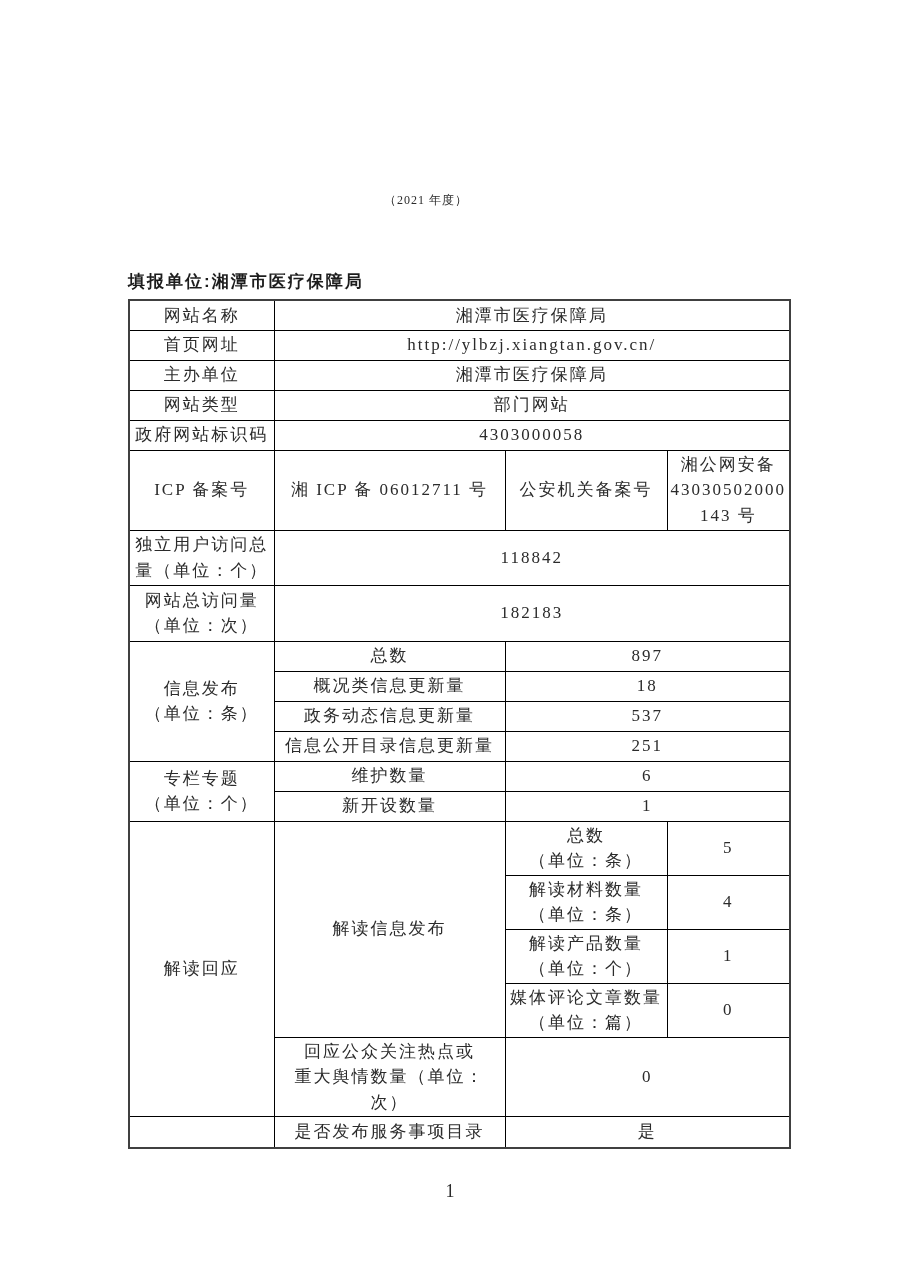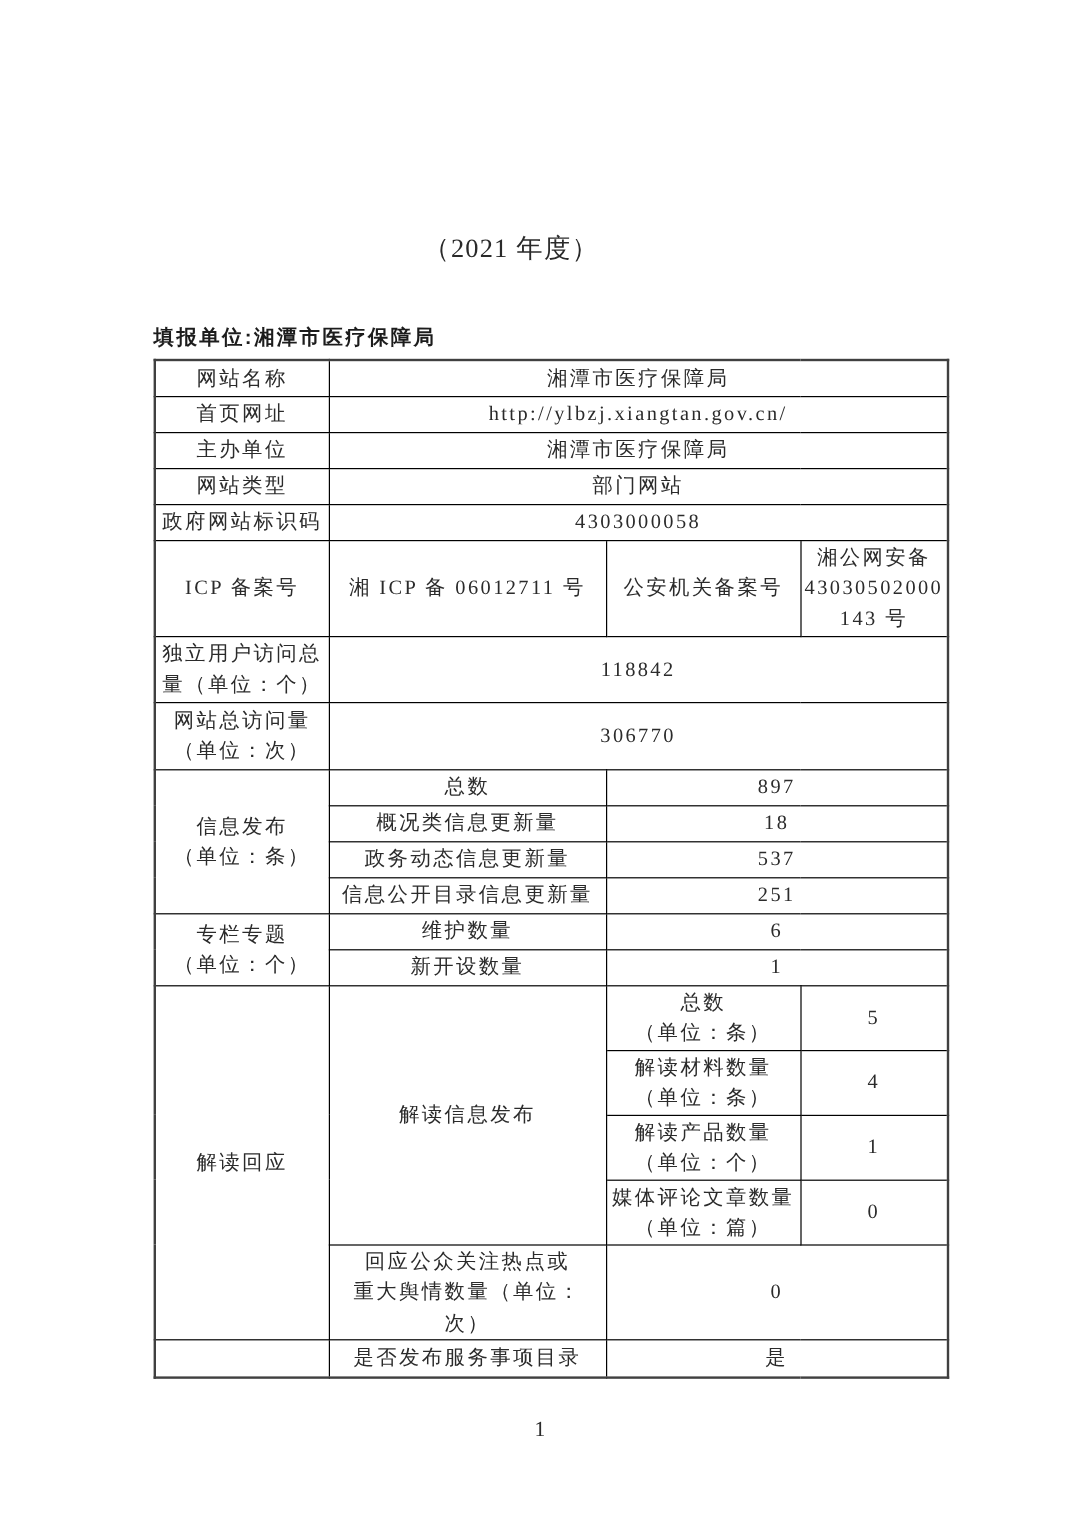--- a/index.html
+++ b/index.html
@@ -25,21 +25,21 @@
     letter-spacing: 1px;
     color: #1c1c1c;
   }
   .doc-subtitle {
     position: absolute;
     top: 192px;
     left: 0;
     width: 852px;
     text-align: center;
     font-family: "Liberation Serif", serif;
-    font-size: 22px;
+    font-size: 12px;
     letter-spacing: 1px;
     color: #2a2a2a;
   }
   .reporting-unit {
     position: absolute;
     top: 270px;
     left: 128px;
     font-family: "Liberation Sans", sans-serif;
     font-weight: 700;
     font-size: 17px;
@@ -136,21 +136,21 @@
 143 号</td>
       </tr>
       <tr class="h55">
         <td class="prewrap">独立用户访问总
 量（单位：个）</td>
         <td colspan="3" class="num">118842</td>
       </tr>
       <tr class="h56">
         <td class="prewrap">网站总访问量
 （单位：次）</td>
-        <td colspan="3" class="num">306770</td>
+        <td colspan="3" class="num">182183</td>
       </tr>
       <tr class="h31">
         <td rowspan="4" class="prewrap">信息发布
 （单位：条）</td>
         <td>总数</td>
         <td colspan="2" class="num">897</td>
       </tr>
       <tr class="h31">
         <td>概况类信息更新量</td>
         <td colspan="2" class="num">18</td>

